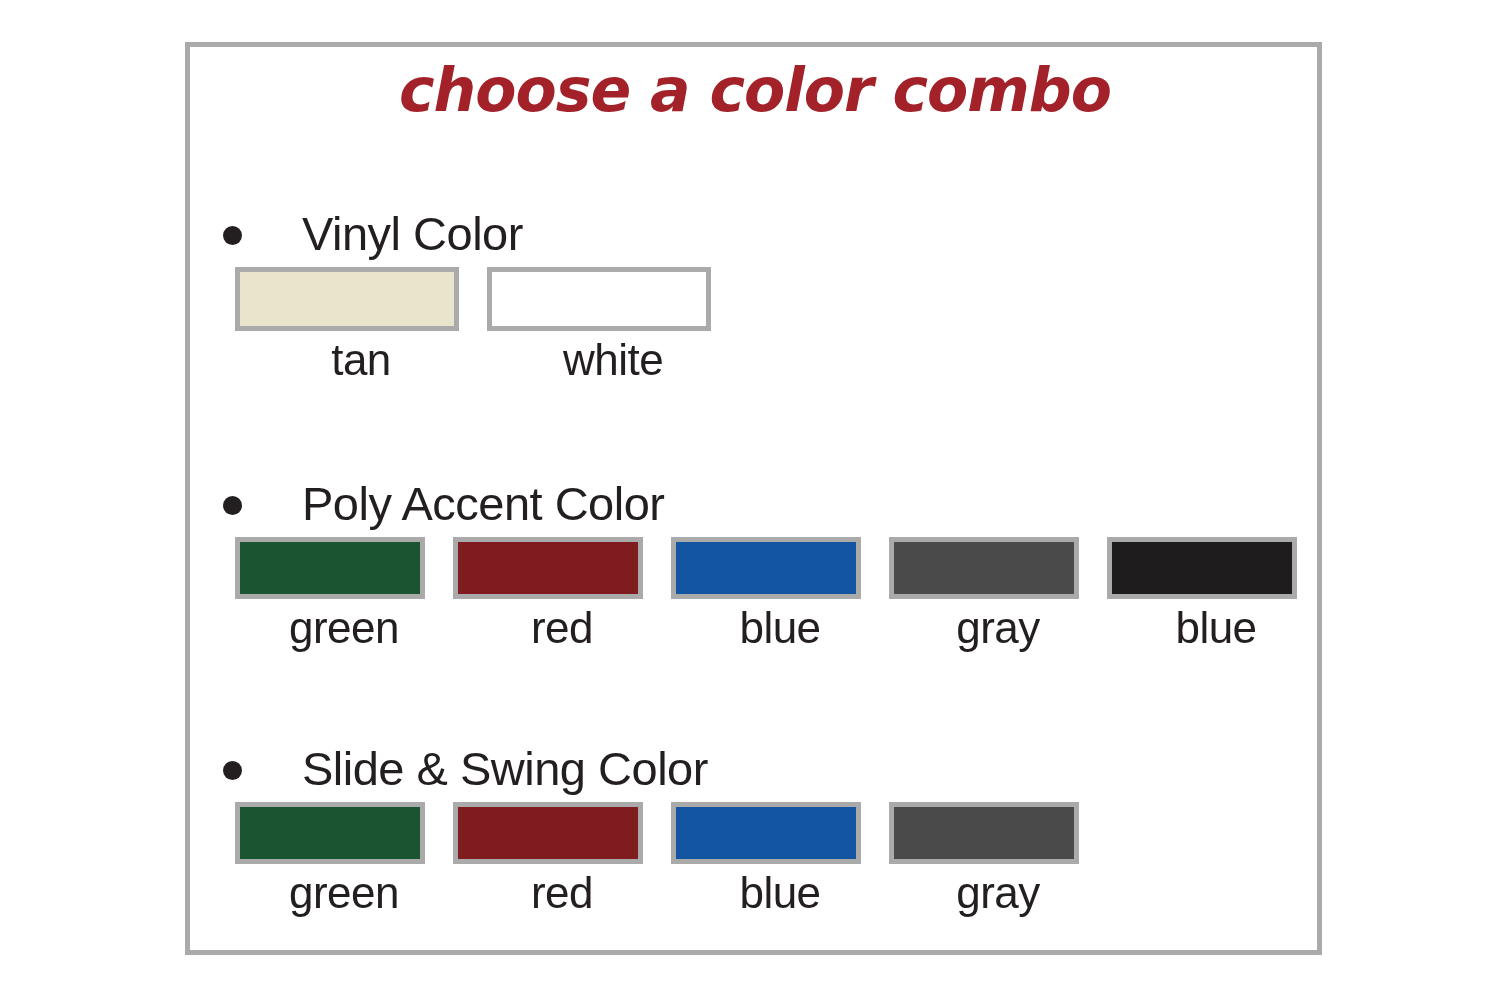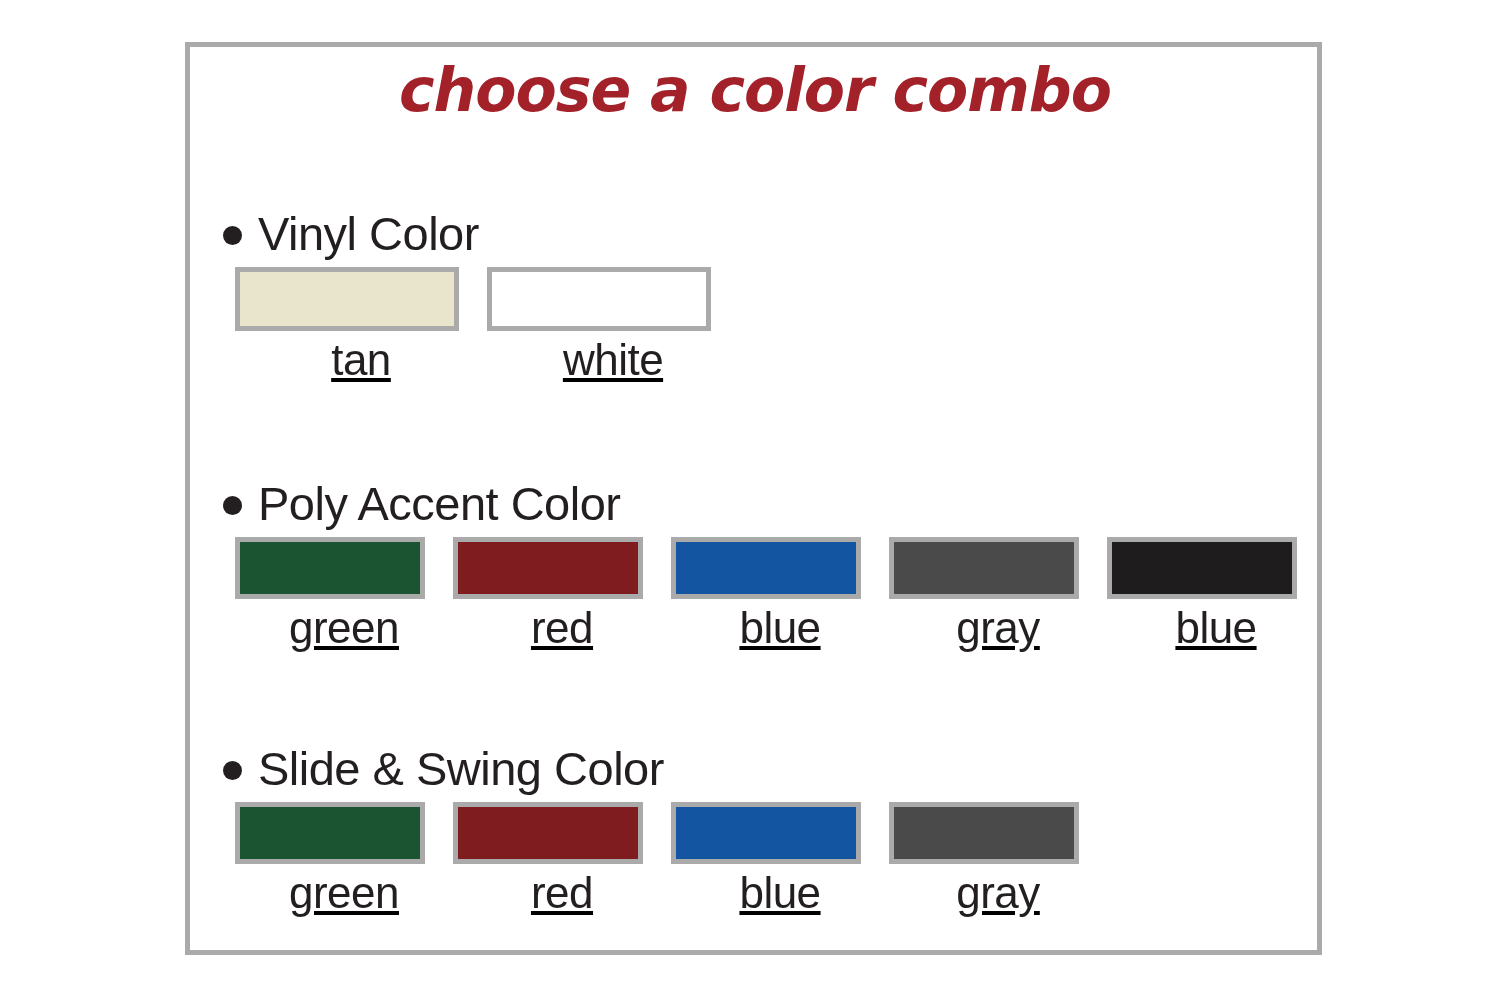--- a/index.html
+++ b/index.html
@@ -59,20 +59,21 @@
   }
   .section-vinyl  { top: 158px; }
   .section-poly   { top: 428px; }
   .section-slide  { top: 645px; margin-top: 48px; }
 
   .section-head {
     display: flex;
     align-items: center;
     height: 56px;
     margin-left: 3px;
+    gap: 44px;
   }
   .bullet {
     width: 19px;
     height: 19px;
     border-radius: 50%;
     background: #231f20;
     flex: 0 0 auto;
     margin-right: 16px;
     margin-top: 4px;
   }
@@ -85,21 +86,20 @@
     white-space: nowrap;
     line-height: 1;
   }
 
   
   .swatch-row {
     display: flex;
     align-items: flex-end;
     margin-top: 6px;
     margin-left: 15px;
-    text-decoration: underline;
   }
   .swatch-cell {
     width: 218px;
     flex: 0 0 auto;
     text-align: center;
   }
   .swatch-chip {
     width: 190px;
     height: 62px;
     box-sizing: border-box;

